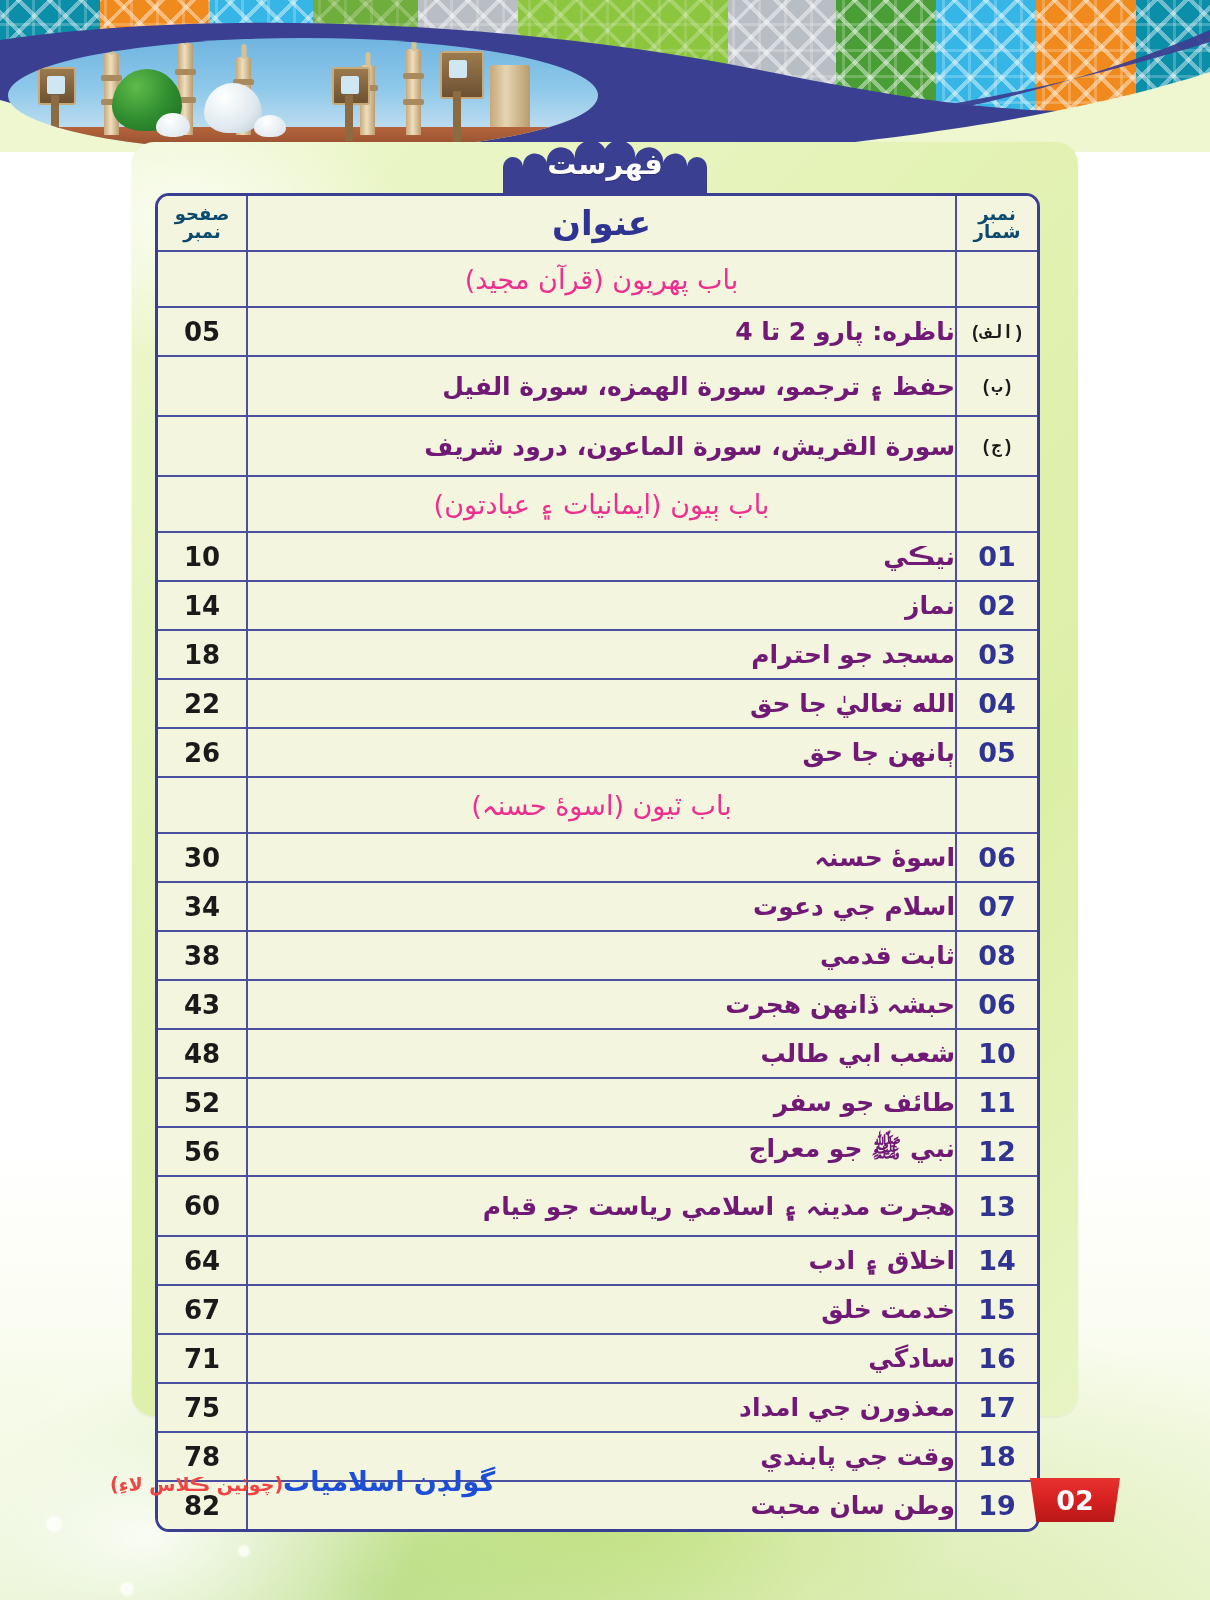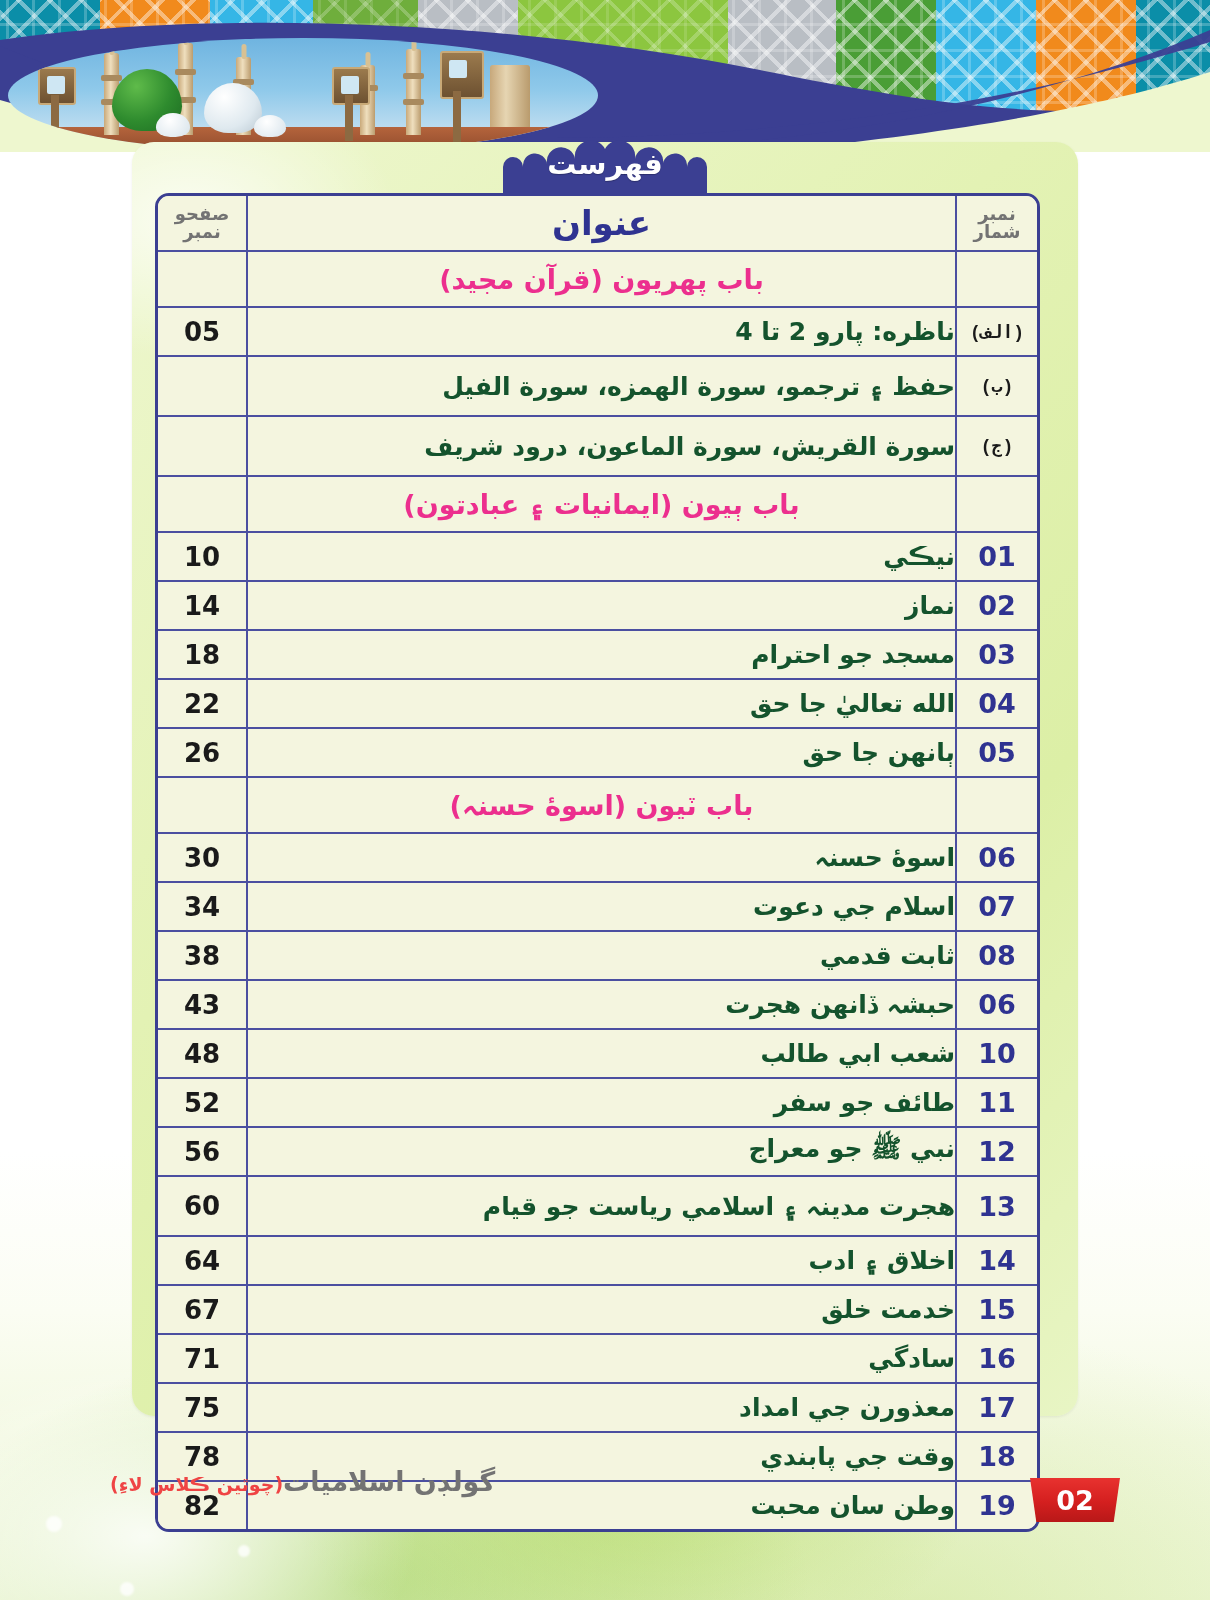--- a/index.html
+++ b/index.html
@@ -87,36 +87,36 @@
   #toc td,#toc th{border-bottom:2px solid #4b4fa0;padding:0;background:#f4f5df;}
   #toc tr:last-child td{border-bottom:none;}
   .c-num{width:80px;border-left:2px solid #4b4fa0;text-align:center;
          color:#2f3391;font-weight:700;font-size:27px;}
   .c-title{text-align:right;padding-right:22px;}
   .c-page{width:88px;border-right:2px solid #4b4fa0;text-align:center;
           color:#1a1a1a;font-weight:700;font-size:26px;}
 
   .hd{height:56px;}
   .hd .c-num,.hd .c-page{
-    color:#737373;font-weight:700;font-size:18px;line-height:.98;direction:rtl;}
+    color:#0c4a6e;font-weight:700;font-size:18px;line-height:.98;direction:rtl;}
   .hd .c-title{color:#2f3391;font-size:34px;font-weight:700;text-align:center;padding:0;direction:rtl;}
   .stack{display:flex;flex-direction:column;align-items:center;justify-content:center;line-height:1.0;}
 
   .chapter td{height:54px;}
-  .chapter .c-title{text-align:center;padding:0;color:#ec2f8e;font-size:27px;font-weight:700;
+  .chapter .c-title{text-align:center;padding:0;color:#ec2f8e;font-size:27px;font-weight:400;
     direction:rtl;letter-spacing:.5px;}
 
   .row td{height:47px;}
-  .row .c-title{color:#14532d;font-size:25px;font-weight:600;direction:rtl;white-space:nowrap;}
+  .row .c-title{color:#701a75;font-size:25px;font-weight:600;direction:rtl;white-space:nowrap;}
   .row.tall td{height:58px;}
   .sub .c-num{font-size:18px;color:#1a1a1a;font-weight:600;font-family:Liberation Mono, monospace;}
 
   
   #footer-text{position:absolute;left:110px;top:1466px;direction:rtl;white-space:nowrap;}
-  #footer-text .brand{color:#737373;font-size:27px;font-weight:700;
+  #footer-text .brand{color:#1d4ed8;font-size:27px;font-weight:700;
     font-family:"DejaVu Sans","Liberation Sans",sans-serif;}
   #footer-text .sub{color:#ef4444;font-size:19px;font-weight:600;}
 
   #pagenum{position:absolute;left:1030px;top:1478px;width:90px;height:44px;
     background:linear-gradient(to bottom,#e8322f 0%,#d41f1f 55%,#b81818 100%);
     clip-path:polygon(0 0,100% 0,93% 100%,7% 100%);
     display:flex;align-items:center;justify-content:center;
     color:#fff;font-size:27px;font-weight:700;
     box-shadow:0 2px 3px rgba(0,0,0,.22);}
 </style>

